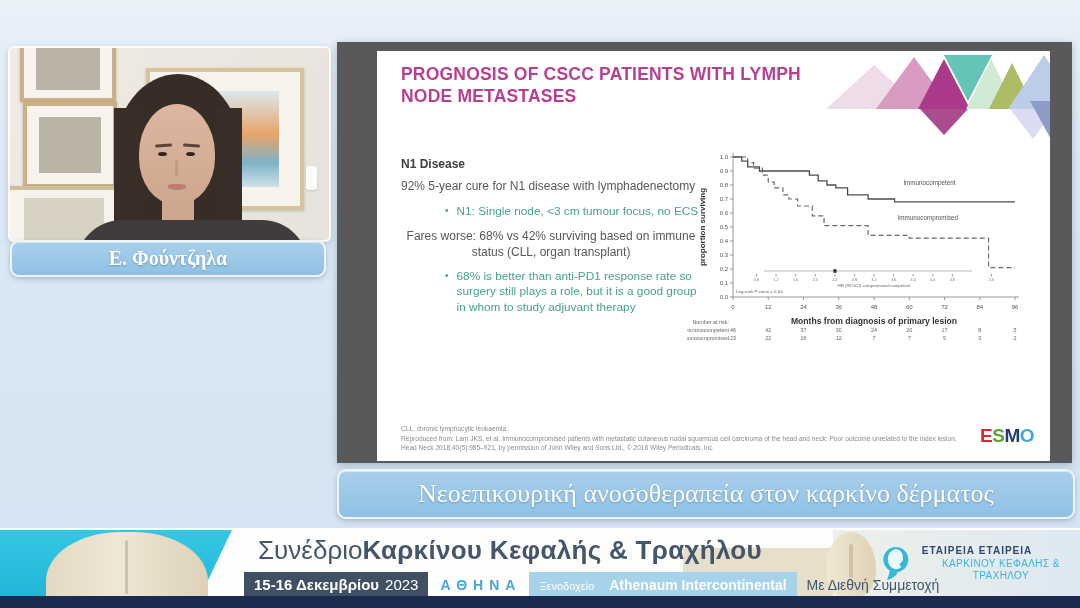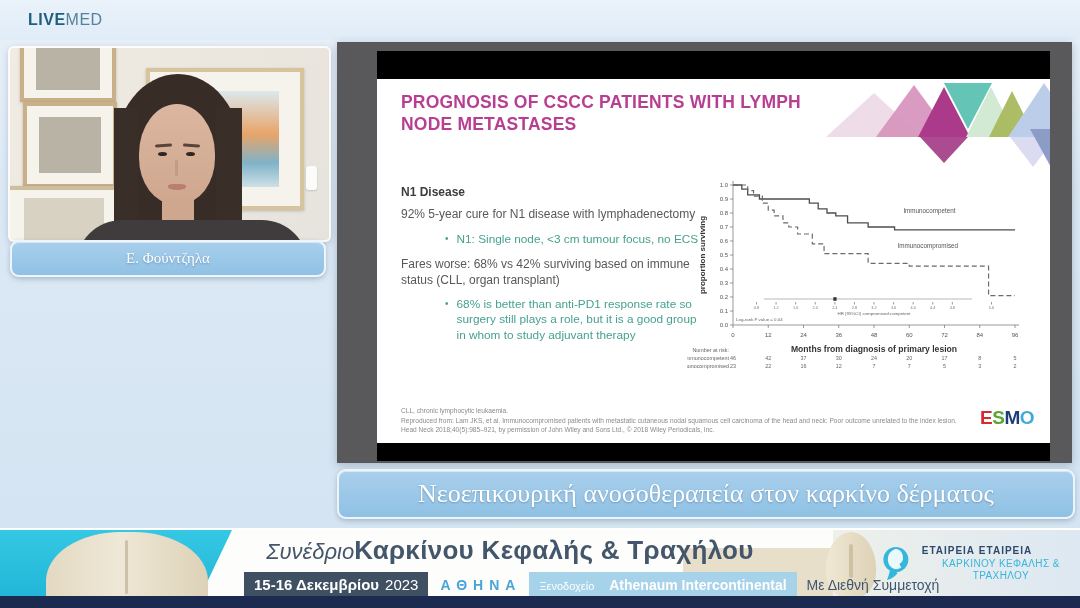--- a/index.html
+++ b/index.html
@@ -37,25 +37,25 @@
   .eyeL{left:148px;} .eyeR{left:176px;}
   .nose{position:absolute;left:165px;top:112px;width:3px;height:16px;background:#c49a82;border-radius:2px;}
   .mouth{position:absolute;left:158px;top:136px;width:18px;height:6px;background:#b97d72;border-radius:40% 40% 60% 60%;}
   .neck{position:absolute;left:152px;top:150px;width:32px;height:30px;background:#cfa78f;}
   .shoulders{position:absolute;left:66px;top:172px;width:232px;height:64px;background:#403c3d;border-radius:46px 46px 0 0;}
   
   .pill{background:linear-gradient(180deg,#a9cfec,#8fc1e4);border:2px solid #edf5fb;border-radius:9px;
         box-shadow:0 2px 5px rgba(70,100,130,.35), inset 0 1px 0 rgba(255,255,255,.5);
         color:#ffffff;font-family:"Liberation Serif",serif;text-align:center;
         text-shadow:0 1px 2px rgba(60,90,120,.45);}
-  #name-label{position:absolute;left:10px;top:240px;width:312px;height:33px;line-height:33px;font-size:15px;font-weight:400;}
+  #name-label{position:absolute;left:10px;top:240px;width:312px;height:33px;line-height:33px;font-size:20px;font-weight:700;}
   #banner{position:absolute;left:337px;top:469px;width:734px;height:46px;line-height:46px;font-size:26px;}
   
   #slide-frame{position:absolute;left:337px;top:42px;width:735px;height:421px;background:#59595b;box-shadow:0 2px 8px rgba(50,70,90,.3);}
-  #slide-video{position:absolute;left:40px;top:9px;right:22px;bottom:2px;display:flex;flex-direction:column;}
+  #slide-video{position:absolute;left:40px;top:9px;right:22px;bottom:2px;display:flex;flex-direction:row;}
   .black-bar{background:#000;}
   #bar-top{height:28px;} #bar-bottom{height:18px;}
   #slide{position:relative;flex:1;background:#ffffff;overflow:hidden;}
   #slide-title{position:absolute;left:24px;top:12px;width:440px;font-size:17.5px;font-weight:bold;
                color:#b83e92;line-height:1.28;letter-spacing:.2px;}
   #deco{position:absolute;right:0;top:0;width:218px;height:92px;}
   .tri{position:absolute;}
   #slide-body{position:absolute;left:24px;top:106px;width:318px;color:#4a4a4a;}
   .sec-h{font-size:12px;font-weight:bold;color:#3d3d3d;margin:0 0 8px 0;}
   .sec-p{font-size:12px;color:#585858;margin:0 0 9px 0;line-height:1.3;}
@@ -82,45 +82,40 @@
               -webkit-clip-path:polygon(0 0,100% 0,86% 100%,0 100%);clip-path:polygon(0 0,100% 0,86% 100%,0 100%);}
   #statue-body{position:absolute;left:46px;top:2px;width:162px;height:70px;background:linear-gradient(90deg,#e3d9c2,#efe8d6 45%,#ddd2b8);
                border-radius:46% 46% 8% 8% / 70% 70% 6% 6%;}
   #statue-body:after{content:"";position:absolute;left:49%;top:8px;width:3px;height:54px;background:rgba(140,125,95,.35);border-radius:2px;}
   #beige-strip{position:absolute;left:683px;top:18px;width:150px;height:50px;background:#e7dfc9;}
   #right-panel{position:absolute;left:833px;top:0;width:247px;height:68px;background:linear-gradient(90deg,#eef0ea,#dde8f2);}
   #statue-head{position:absolute;left:826px;top:2px;width:50px;height:66px;background:linear-gradient(90deg,#efe8d4,#ded2b6);
                border-radius:50% 50% 42% 42% / 55% 55% 40% 40%;}
   #statue-head:after{content:"";position:absolute;left:46%;top:12px;width:4px;height:34px;background:#cfc2a2;border-radius:2px;}
   #conf-title{position:absolute;left:240px;top:5px;width:540px;text-align:center;color:#44566b;white-space:nowrap;}
-  #conf-title .pre{font-size:22px;font-weight:400;font-style:italic;}
+  #conf-title .pre{font-size:26px;font-weight:400;}
   #conf-title .main{font-size:26px;font-weight:600;letter-spacing:.3px;}
   #conf-row{position:absolute;left:244px;top:42px;height:26px;display:flex;align-items:center;white-space:nowrap;}
   #date-box{background:#3f5063;color:#fff;height:26px;line-height:26px;padding:0 10px;font-size:15px;}
   #date-box .dr{font-weight:bold;} #date-box .dy{font-weight:300;margin-left:6px;}
   #city{color:#49a5d7;font-weight:bold;font-size:14px;letter-spacing:6px;margin:0 8px 0 12px;}
   #hotel-box{background:#a6d2ea;color:#fff;height:26px;line-height:26px;padding:0 10px;font-size:14px;}
   #hotel-box .hl{font-size:11px;margin-right:15px;} #hotel-box .hn{font-weight:bold;margin-top:41px;}
   #participation{color:#3f5670;font-size:14px;padding:0 10px;height:26px;line-height:26px;}
   #society{position:absolute;left:878px;top:12px;display:flex;align-items:center;}
   #society-text{margin-left:8px;line-height:1.25;}
   #society-text .l1{font-size:10px;font-weight:bold;color:#2d4a6e;letter-spacing:1px;}
   #society-text .l2{font-size:10px;color:#36b6dc;letter-spacing:.4px;text-align:center;}
   #navy-strip{position:absolute;left:0;top:596px;width:1080px;height:12px;background:#1c2a50;}
 </style>
 </head>
 <body>
 
 <div id="stage">
 
-  <div id="header">
-    <div id="logo">
-      <span class="live">LIVE</span><span class="med">MED</span>
-    </div>
-  </div>
 
   <div id="webcam">
     <div class="frame" id="frameA">
         <div class="art"></div>
       </div>
     <div class="frame" id="frameB">
         <div class="art"></div>
       </div>
     <div class="frame" id="frameC">
         <div class="art"></div>
@@ -163,21 +158,21 @@
             <div class="tri" style="left: 198px; top: 50px; width: 46px; height: 42px; background: rgb(141, 156, 198); opacity: 1; clip-path: polygon(0px 0px, 100% 0px, 50% 100%);"></div>
           </div>
 
         <div id="slide-body">
           <div class="sec-h">N1 Disease</div>
           <div class="sec-p">92% 5-year cure for N1 disease with lymphadenectomy</div>
           <div class="sec-b">
               <span class="dot">•</span>
               <span>N1: Single node, &lt;3 cm tumour focus, no ECS</span>
             </div>
-          <div class="sec-p" style="width:300px;">Fares worse: 68% vs 42% surviving based on immune status (CLL, organ transplant)</div>
+          <div class="sec-p" style="width:300px;text-align:center;">Fares worse: 68% vs 42% surviving based on immune status (CLL, organ transplant)</div>
           <div class="sec-b" style="width:258px;">
               <span class="dot">•</span>
               <span>68% is better than anti-PD1 response rate so surgery still plays a role, but it is a good group in whom to study adjuvant therapy</span>
             </div>
         </div>
 
         <div id="km-wrap">
           <svg id="km-svg" xmlns="http://www.w3.org/2000/svg" viewBox="0 0 350 214">
               <line x1="46" y1="6" x2="46" y2="150" class="ax"></line>
               <line x1="46" y1="150" x2="332" y2="150" class="ax"></line>

